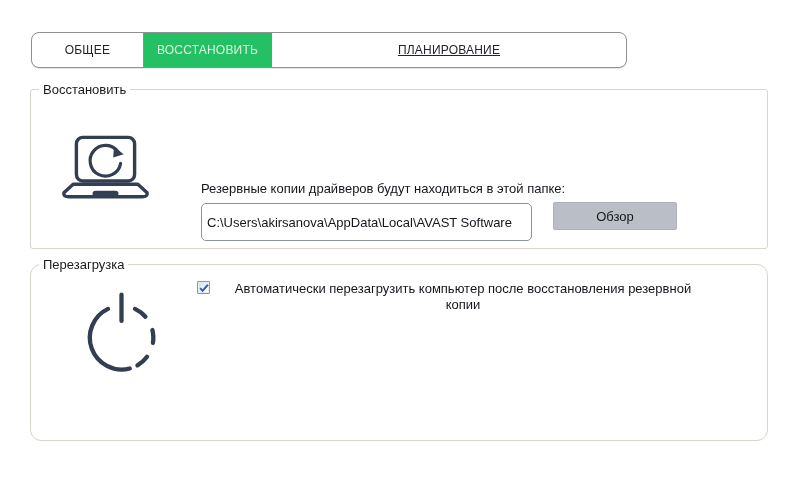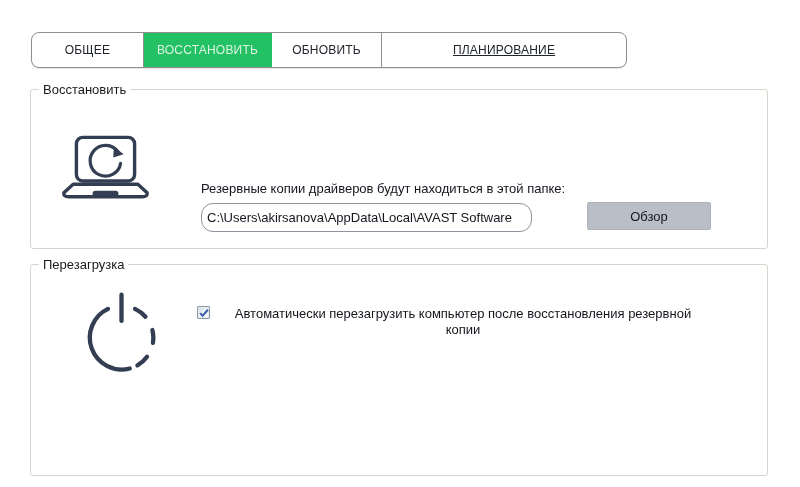--- a/index.html
+++ b/index.html
@@ -25,69 +25,68 @@
   .tab:last-child { border-right:none;text-decoration:underline; }
   .tab.active { background:#24c164; color:#d9f4e2; border-right-color:#24c164; }
   .t0{width:112px} .t1{width:213px} .t2{width:128px} .t3{width:110px} .t4{flex:1}
 
   
   .groupbox {
     position:absolute; left:30px; width:738px; box-sizing:border-box;
     border:1px solid #d6d6cc; border-radius:3px; background:#fff;
   }
   #gb-restore { top:89px;  height:160px; }
-  #gb-restart { top:264px; height:212px; }
+  #gb-restart { top:264px; height:177px;border-radius:11px; }
   .gb-title {
     position:absolute; top:-8px; left:8px; background:#fff;
     padding:0 4px; font-size:13px; color:#1a1a1a; line-height:15px;
   }
 
   
   .big-icon { position:absolute; }
   #laptop-icon { left:26px; top:44px; width:97px; height:73px; }
   #power-icon  { left:53px; top:23px; width:75px; height:92px; }
 
   
   .checkrow { display:flex; align-items:flex-start; position:absolute; gap:7px; }
   #check-row-1 { left:167px; top:47px; }
-  #check-row-2 { left:166px; top:41px; }
+  #check-row-2 { left:166px; top:16px; }
   .cb {
     flex:0 0 auto; width:13px; height:13px; margin-top:0px;
     box-sizing:border-box; border:1px solid #8e99a6; border-radius:1px;
     background:linear-gradient(135deg,#cfd8e0 0%, #f4f8fb 60%, #ffffff 100%);
     box-shadow:inset 0 0 0 1px #e4ebf1;
     display:flex; align-items:center; justify-content:center;
   }
   .cb svg { width:12px; height:12px; overflow:visible; }
   .cb-label { color:#14161c; line-height:16px; }
   #check-row-2 .cb-label { width:492px; text-align:center; }
 
   
   .folder-label { position:absolute; left:170px; top:91px; color:#14161c; }
   .path-input {
-    position:absolute; left:170px; top:113px; width:331px; height:29px;
-    box-sizing:border-box; border:1px solid #8d939c; border-radius:12px;
+    position:absolute; left:170px; top:113px; width:331px; height:38px;
+    box-sizing:border-box; border:1px solid #8d939c; border-radius:5px;
     padding:0 2px 0 5px; font-family:"Liberation Sans", sans-serif;
     font-size:13px; color:#14161c; background:#fff; outline:none;
     white-space:nowrap; overflow:hidden;
   }
   .browse-btn {
-    position:absolute; left:556px; top:112px; width:124px; height:28px;
+    position:absolute; left:522px; top:112px; width:124px; height:28px;
     box-sizing:border-box; background:#b9bec7; border:1px solid #adb2bb;
     border-radius:2px; font-family:"Liberation Sans", sans-serif;
     font-size:13px; color:#16181c; cursor:pointer;
   }
 </style>
 </head>
 <body>
 
 <nav class="tabbar">
   <div class="tab t0">ОБЩЕЕ</div>
   <div class="tab t2 active">ВОССТАНОВИТЬ</div>
-  <div class="tab t3">ОБНОВИТЬ</div>
   <div class="tab t4">ПЛАНИРОВАНИЕ</div>
 </nav>
 
 <section class="groupbox" id="gb-restore">
   <span class="gb-title">Восстановить</span>
 
   <svg class="big-icon" id="laptop-icon" viewBox="0 0 120 90" fill="none">
     <rect x="24" y="4" width="72" height="54" rx="8" stroke="#333e52" stroke-width="4.2"></rect>
     <path d="M 75.6 22.1 A 19 19 0 1 0 78.7 36.3" stroke="#333e52" stroke-width="4" stroke-linecap="round"></path>
     <polygon points="70.5,15.5 82.5,25 69.5,29" fill="#333e52"></polygon>

